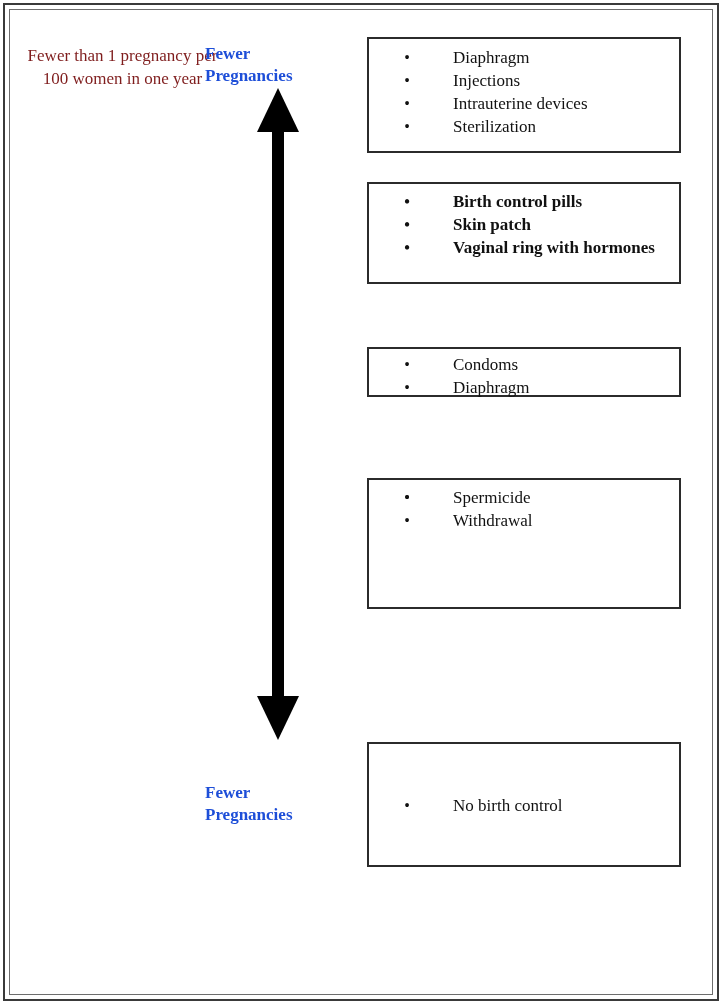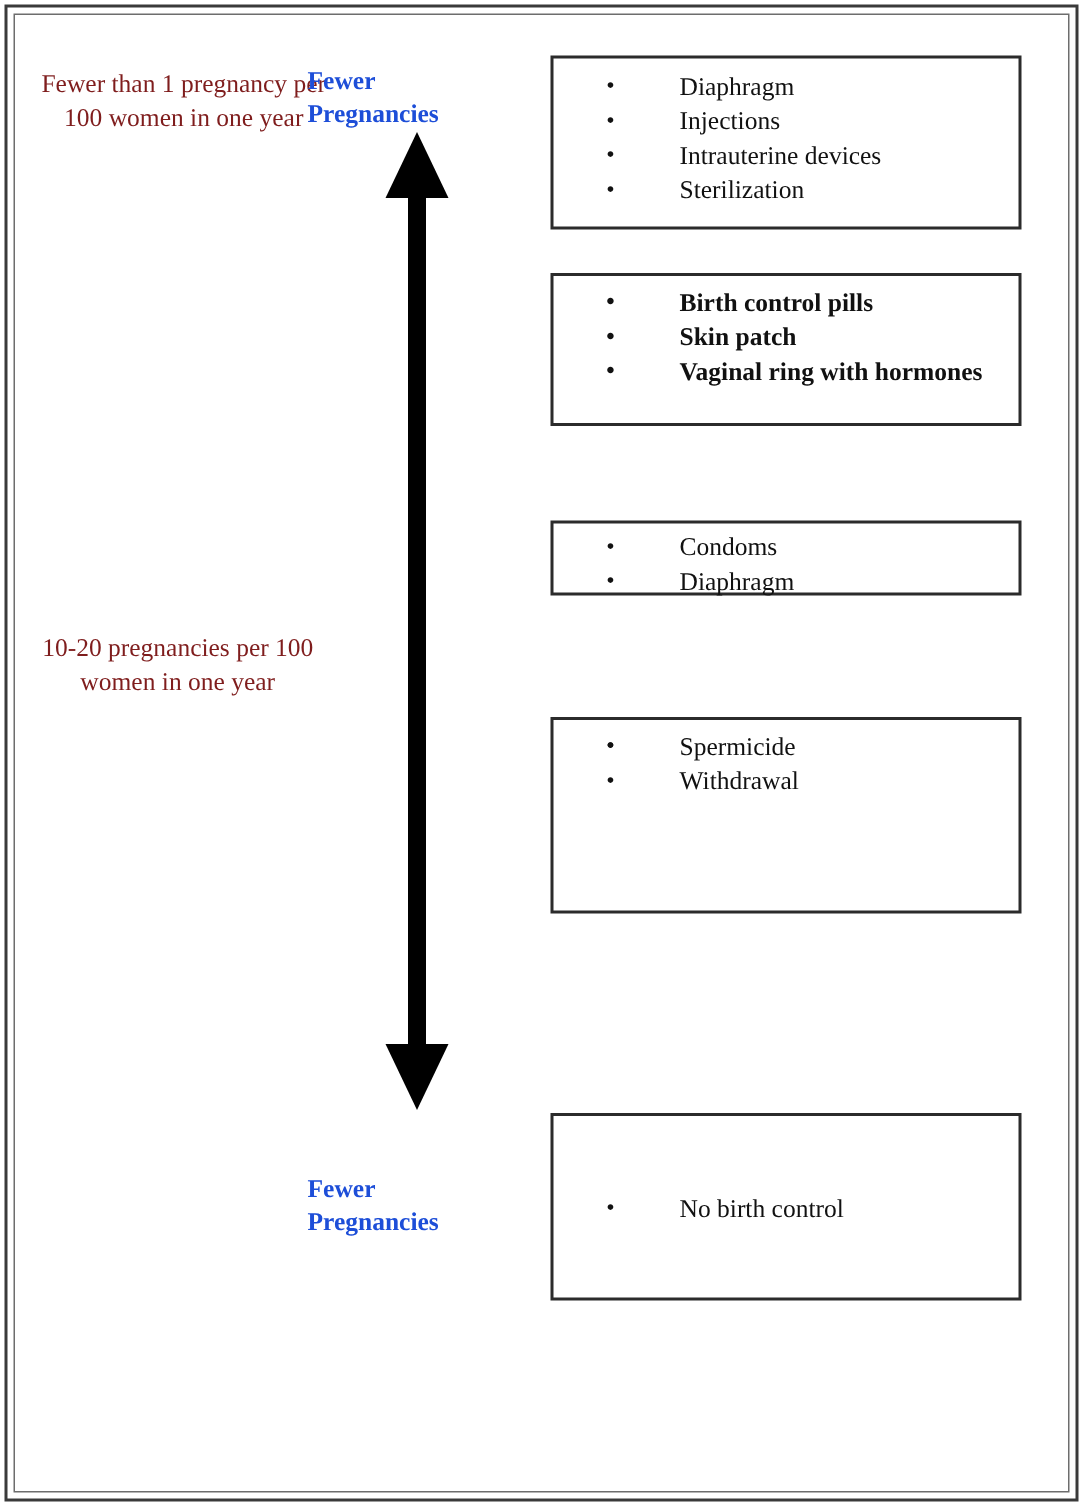--- a/index.html
+++ b/index.html
@@ -123,21 +123,20 @@
 </head>
 <body>
 
 <div id="page">
 
   <div class="frame-outer"></div>
   <div class="frame-inner"></div>
 
   <div class="scale-label" id="label-top">Fewer than 1 pregnancy per 100 women in one year</div>
 
-  <div class="scale-label" id="label-middle">10-20 pregnancies per 100 women in one year</div>
 
 
   <div class="axis-caption" id="caption-fewer">
     <div>Fewer</div>
     <div>Pregnancies</div>
   </div>
 
   <div class="axis-caption" id="caption-more">
     <div>Fewer</div>
     <div>Pregnancies</div>

